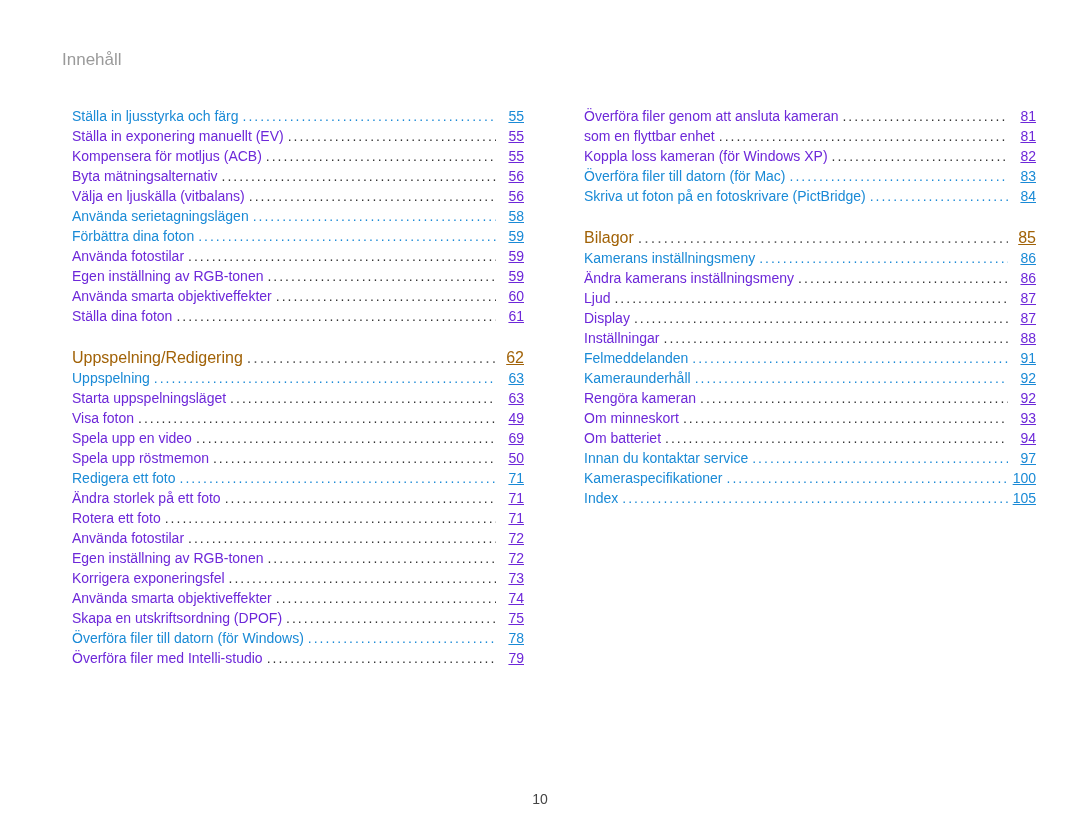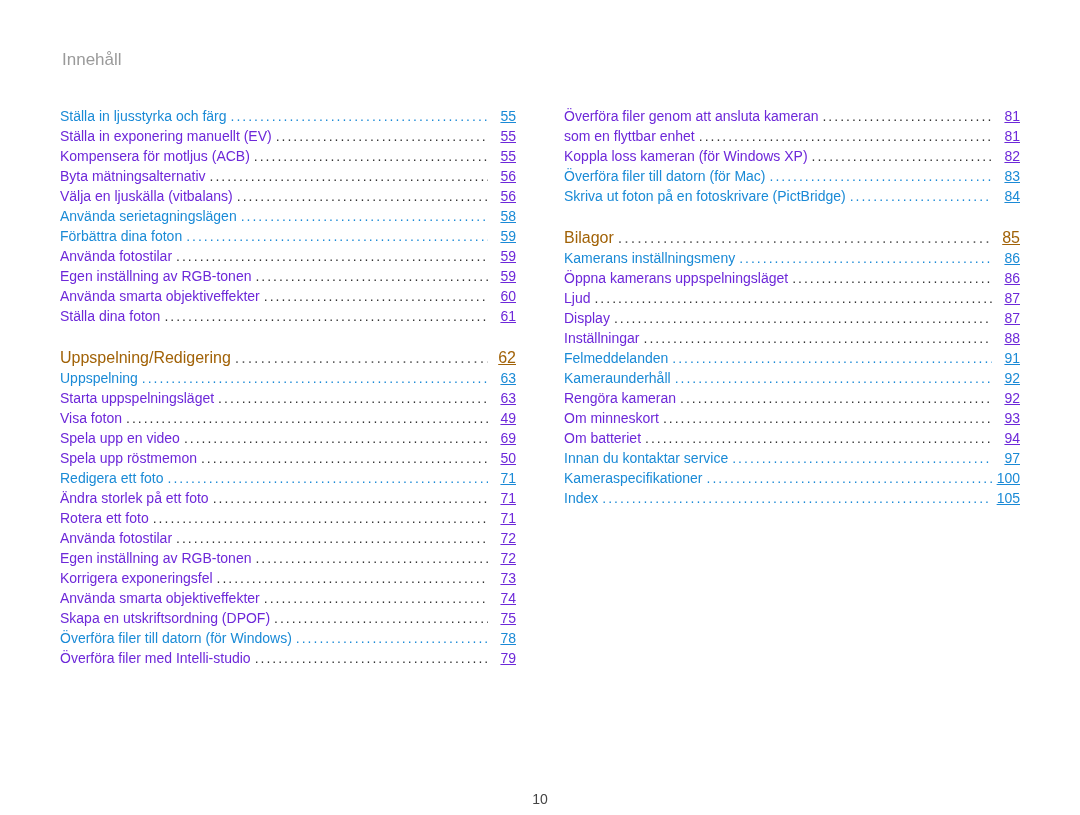--- a/index.html
+++ b/index.html
@@ -1,19 +1,19 @@
 <!DOCTYPE html>
 <html><head>
 <meta charset="utf-8">
 <style>
   html,body{margin:0;padding:0;background:#fff;color:#333;font-family:Arial,Helvetica,sans-serif;}
-  .page{width:1080px;height:815px;position:relative;box-sizing:border-box;padding:50px 60px 0 60px;}
+  .page{width:1080px;height:815px;position:relative;box-sizing:border-box;padding:50px 44px 0 60px;}
   .page-title{color:#9a9a9a;font-size:17px;font-weight:400;margin:0 0 36px 2px;}
   .columns{display:flex;gap:48px;}
-  .col{flex:1;min-width:0;}
+  .col{flex:1;min-width:0;margin-left:12px;}
   .toc-row{display:flex;align-items:baseline;font-size:14px;line-height:20px;white-space:nowrap;overflow:hidden;}
   .toc-row .label{flex:0 0 auto;}
   .toc-row .dots{flex:1 1 auto;overflow:hidden;letter-spacing:2px;color:#555;padding:0 4px;}
   .toc-row .dots::before{content:".....................................................................................................................................................................................";}
   .toc-row .pg{flex:0 0 auto;text-align:right;min-width:28px;text-decoration:underline;}
   .lvl-0{color:#a16207;font-size:16px;margin-top:22px;}
   .lvl-1{color:#1a8ad6;}
   .lvl-2{color:#6d28d9;}
   .lvl-0 .dots{color:#666;}
   .lvl-1 .dots{color:#1a8ad6;}
@@ -193,21 +193,21 @@
           <span class="label">Bilagor</span>
           <span class="dots"></span>
           <span class="pg">85</span>
         </div>
         <div class="toc-row lvl-1">
           <span class="label">Kamerans inställningsmeny</span>
           <span class="dots"></span>
           <span class="pg">86</span>
         </div>
         <div class="toc-row lvl-2">
-          <span class="label">Öppna kamerans uppspelningsläget</span>
+          <span class="label">Ändra kamerans inställningsmeny</span>
           <span class="dots"></span>
           <span class="pg">86</span>
         </div>
         <div class="toc-row lvl-2">
           <span class="label">Ljud</span>
           <span class="dots"></span>
           <span class="pg">87</span>
         </div>
         <div class="toc-row lvl-2">
           <span class="label">Display</span>

